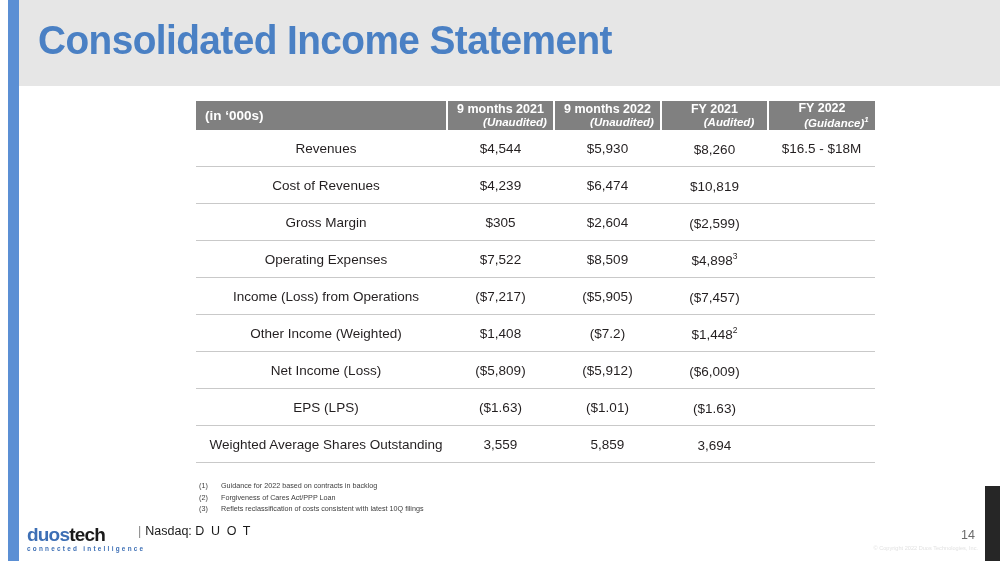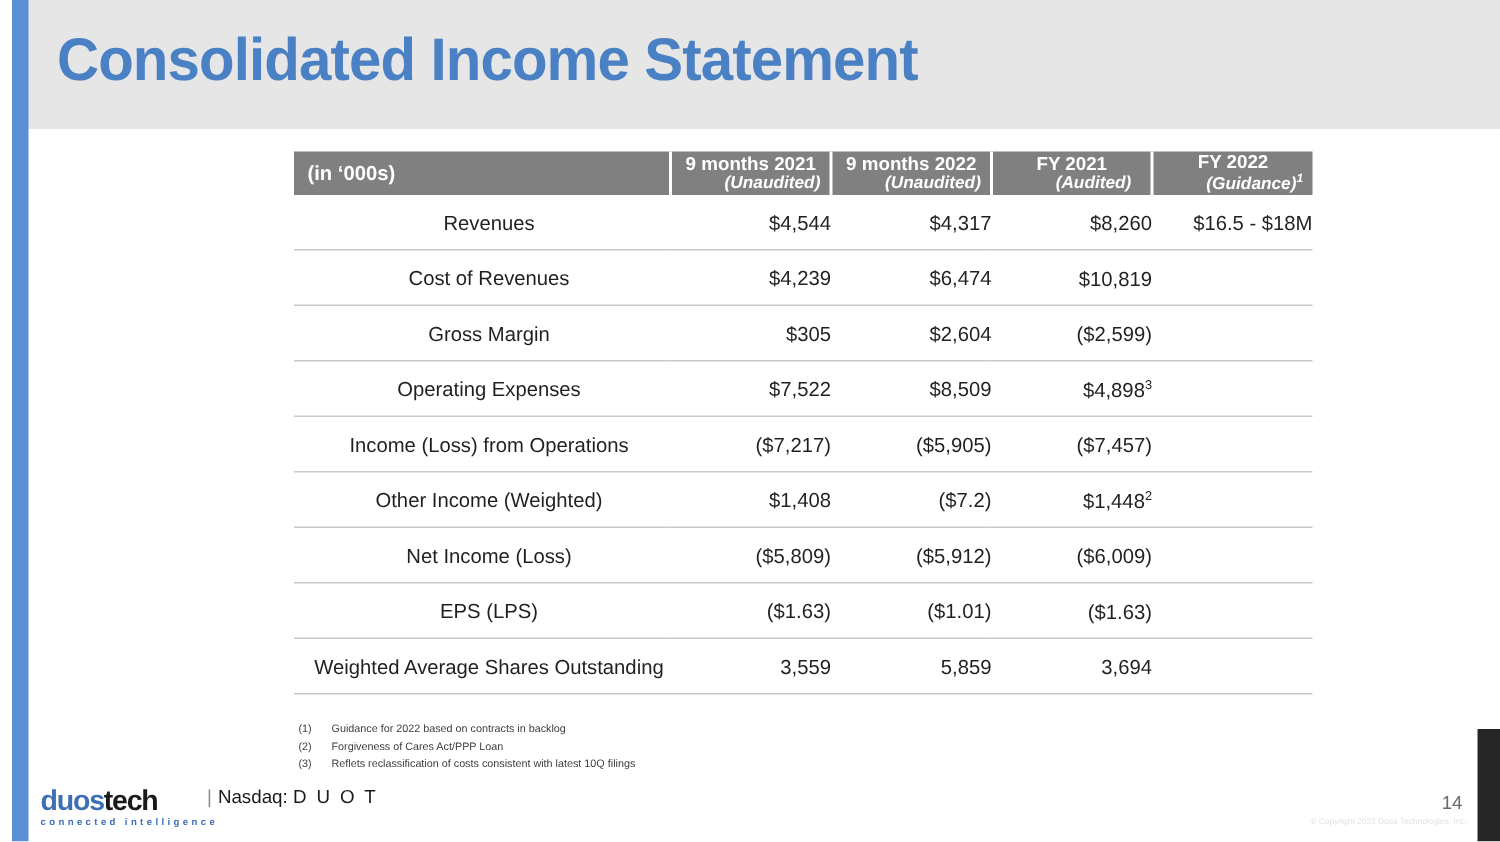--- a/index.html
+++ b/index.html
@@ -112,21 +112,21 @@
     font-size: 13.5px;
     border-bottom: 1px solid #c9c9c9;
     padding: 0;
   }
   #fin-table tbody tr:first-child td { border-top: none; }
   #fin-table tbody td.t-label {
     text-align: center;
     padding-left: 9px;
   }
   #fin-table tbody td.t-num {
-    text-align: right;
+    text-align: center;
   }
   #fin-table tbody td sup {
     font-size: 8.5px;
     vertical-align: super;
   }
 
   
   #footnotes {
     position: absolute;
     left: 199px;
@@ -231,21 +231,21 @@
         <th class="h-num">
           <span>FY 2022</span>
           <span class="sub"><span>(Guidance)</span><sup>1</sup></span>
         </th>
       </tr>
     </thead>
     <tbody>
       <tr>
         <td class="t-label">Revenues</td>
         <td class="t-num">$4,544</td>
-        <td class="t-num">$4,317</td>
+        <td class="t-num">$5,930</td>
         <td class="t-num"><span>$8,260</span><sup></sup></td>
         <td class="t-num">$16.5 - $18M</td>
       </tr>
       <tr>
         <td class="t-label">Cost of Revenues</td>
         <td class="t-num">$4,239</td>
         <td class="t-num">$6,474</td>
         <td class="t-num"><span>$10,819</span><sup></sup></td>
         <td class="t-num"></td>
       </tr>

